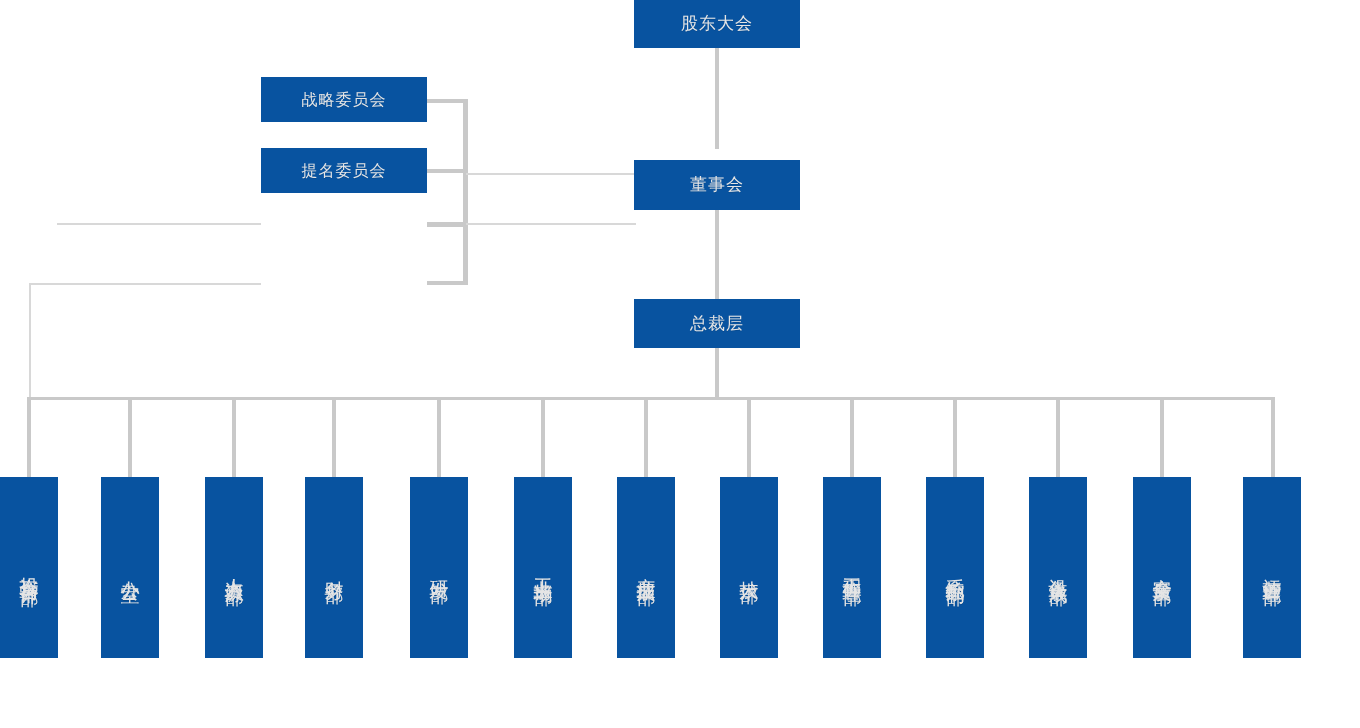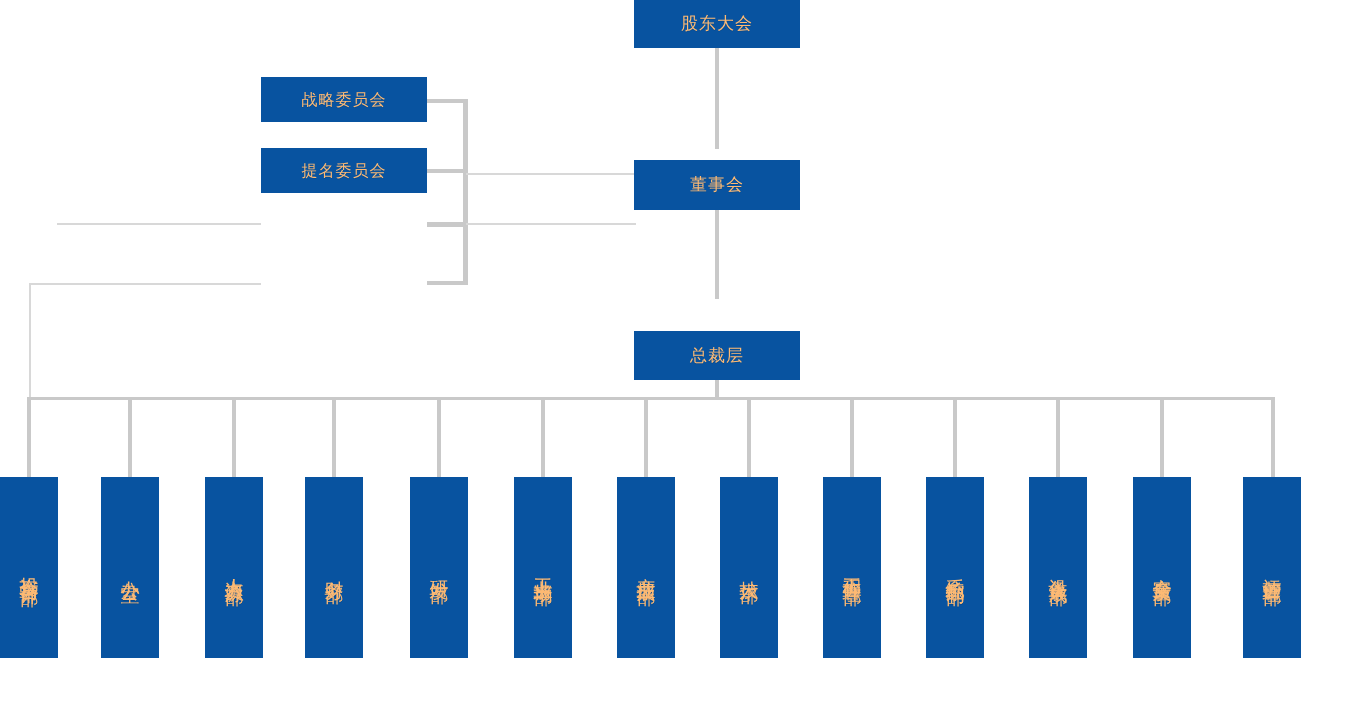--- a/index.html
+++ b/index.html
@@ -11,21 +11,21 @@
   #chart{position:relative;width:1360px;height:728px;}
 
   
   .line{position:absolute;background:#c9c9c9;}
   .line.hair{background:#d8d8d8;}
 
   
   .node{
     position:absolute;
     background:#0853a0;
-    color:#fdba74;
+    color:#e5e5e5;
     box-sizing:border-box;
     display:flex;
     align-items:center;
     justify-content:center;
     z-index:5;
   }
   .node .label{
     font-size:17px;
     letter-spacing:1px;
     line-height:1.25;
@@ -93,21 +93,21 @@
   <div class="line" style="left:1271px;top:397px;width:4px;height:80px;"></div>
 
   <div class="node top" style="left:634px;top:0px;width:166px;height:48px;">
     <span class="label">股东大会</span>
   </div>
 
   <div class="node top" style="left:634px;top:160px;width:166px;height:50px;">
     <span class="label">董事会</span>
   </div>
 
-  <div class="node top" style="left:634px;top:299px;width:166px;height:49px;margin-top:32px;">
+  <div class="node top" style="left:634px;top:299px;width:166px;height:49px;">
     <span class="label">总裁层</span>
   </div>
 
   <div class="node cmt" style="left:261px;top:77px;width:166px;height:45px;">
     <span class="label">战略委员会</span>
   </div>
 
   <div class="node cmt" style="left:261px;top:148px;width:166px;height:45px;">
     <span class="label">提名委员会</span>
   </div>

